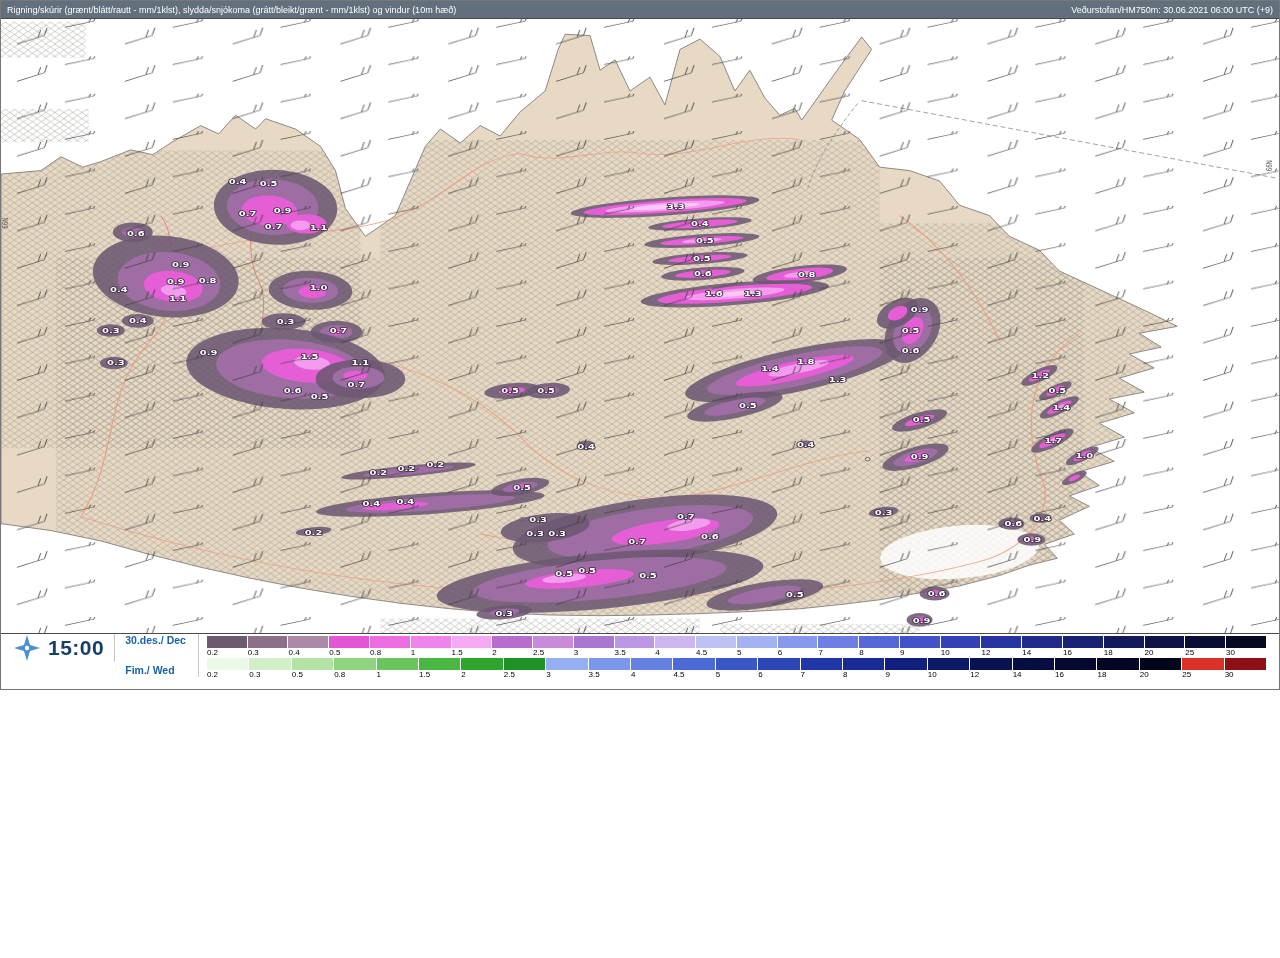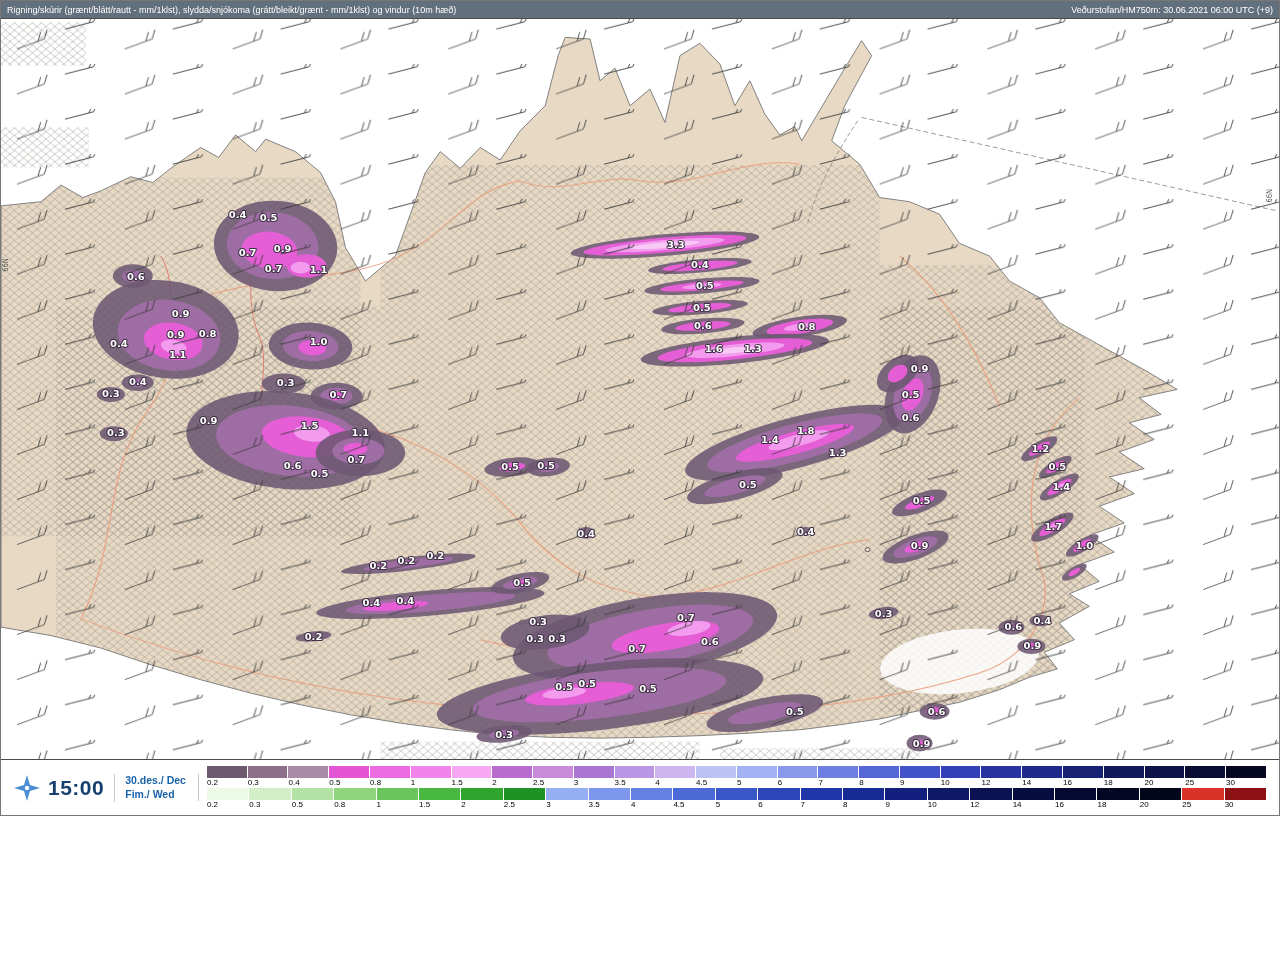--- a/index.html
+++ b/index.html
@@ -1,41 +1,41 @@
 <!DOCTYPE html>
 <html><head>
 <meta charset="utf-8">
 <style>
   html,body{margin:0;padding:0;background:#fff;}
   body{width:1280px;height:958px;overflow:hidden;font-family:"Liberation Sans",sans-serif;}
-  .screen{width:1280px;height:816px;box-sizing:border-box;border:1px solid #777;display:flex;flex-direction:column;background:#fff;}
+  .screen{width:1280px;height:690px;box-sizing:border-box;border:1px solid #777;display:flex;flex-direction:column;background:#fff;}
 
   header.titlebar{flex:0 0 17px;background:#62707e;color:#fff;font-size:9px;
     display:flex;justify-content:space-between;align-items:center;padding:0 6px;white-space:nowrap;overflow:hidden;}
   header.titlebar span{overflow:hidden;text-overflow:ellipsis;}
 
   .map-wrap{position:relative;flex:1 1 auto;border-top:1px solid #4a4a4a;border-bottom:1px solid #4a4a4a;background:#fff;overflow:hidden;}
   svg.map{display:block;width:100%;height:100%;}
 
   
   .bd{fill:#6d5873;fill-opacity:.88;}
   .bm{fill:#9e6da3;}
   .bb{fill:#e55ed6;}
   .bl{fill:#f39bef;}
   .bp{fill:#f9c9f6;}
 
   .vlabel{font:bold 10px "DejaVu Sans",sans-serif;fill:#fff;stroke:#3f2f45;stroke-width:2.2px;
     paint-order:stroke;stroke-linejoin:round;text-anchor:middle;dominant-baseline:middle;}
   .elabel{font:8px "DejaVu Sans",sans-serif;fill:#555;text-anchor:middle;}
 
-  footer.legendbar{flex:0 0 55px;background:#fff;display:flex;align-items:center;}
+  footer.legendbar{flex:0 0 55px;background:#fff;display:flex;align-items:flex-start;}
   .f-left{display:flex;align-items:center;gap:7px;padding:0 10px 0 12px;border-right:1px solid #c8c8c8;}
   .f-time{font-size:21px;font-weight:bold;color:#15406e;letter-spacing:.5px;}
   .f-date{display:flex;flex-direction:column;justify-content:center;padding:0 12px 0 10px;
-    border-right:1px solid #c8c8c8;color:#1a62a8;font-weight:bold;font-size:10.5px;line-height:1.3;white-space:nowrap;}
+    border-right:1px solid #c8c8c8;color:#1a62a8;font-weight:bold;font-size:10.5px;line-height:1.3;white-space:nowrap;gap:16px;}
   #legend{flex:1;display:flex;flex-direction:column;justify-content:center;padding:2px 12px 2px 8px;min-width:0;}
   .lg-row{display:flex;}
   .lg-cell{flex:1;min-width:0;}
   .lg-swatch{height:12px;border-right:1px solid #fff;}
   .lg-val{font-size:8px;line-height:10px;height:10px;color:#000;white-space:nowrap;overflow:hidden;}
 </style>
 </head>
 <body>
 
 <div class="screen">

